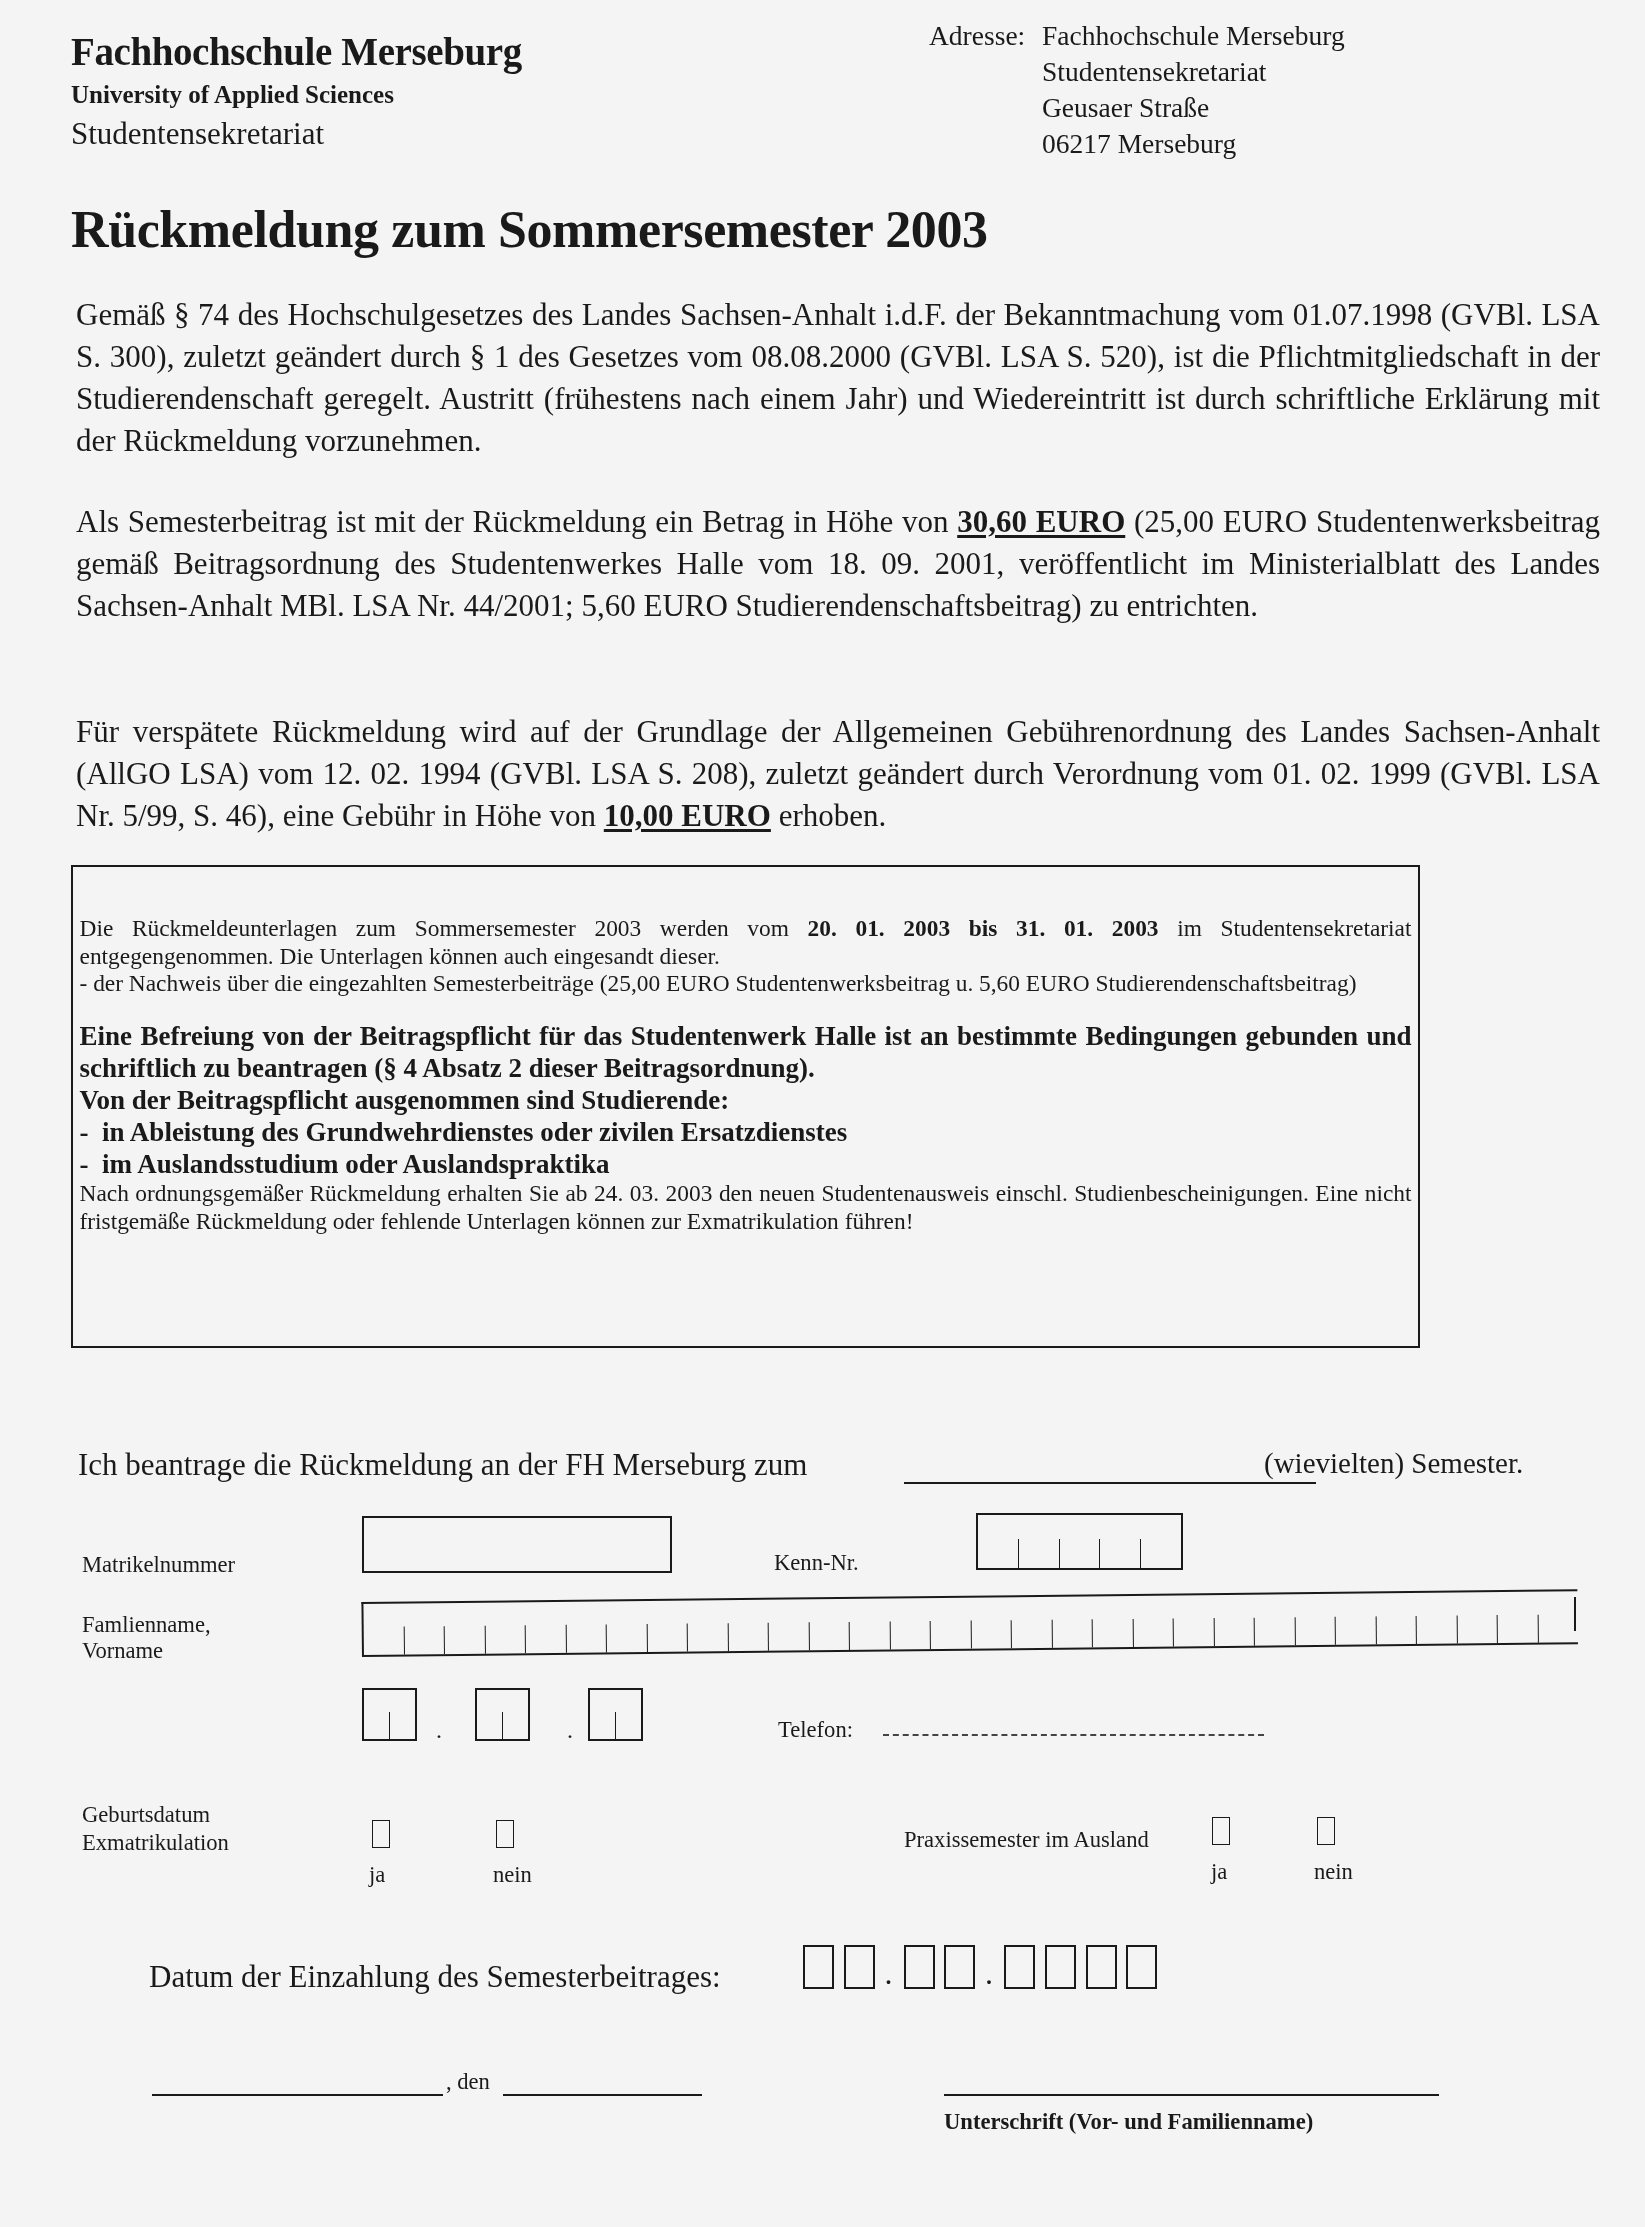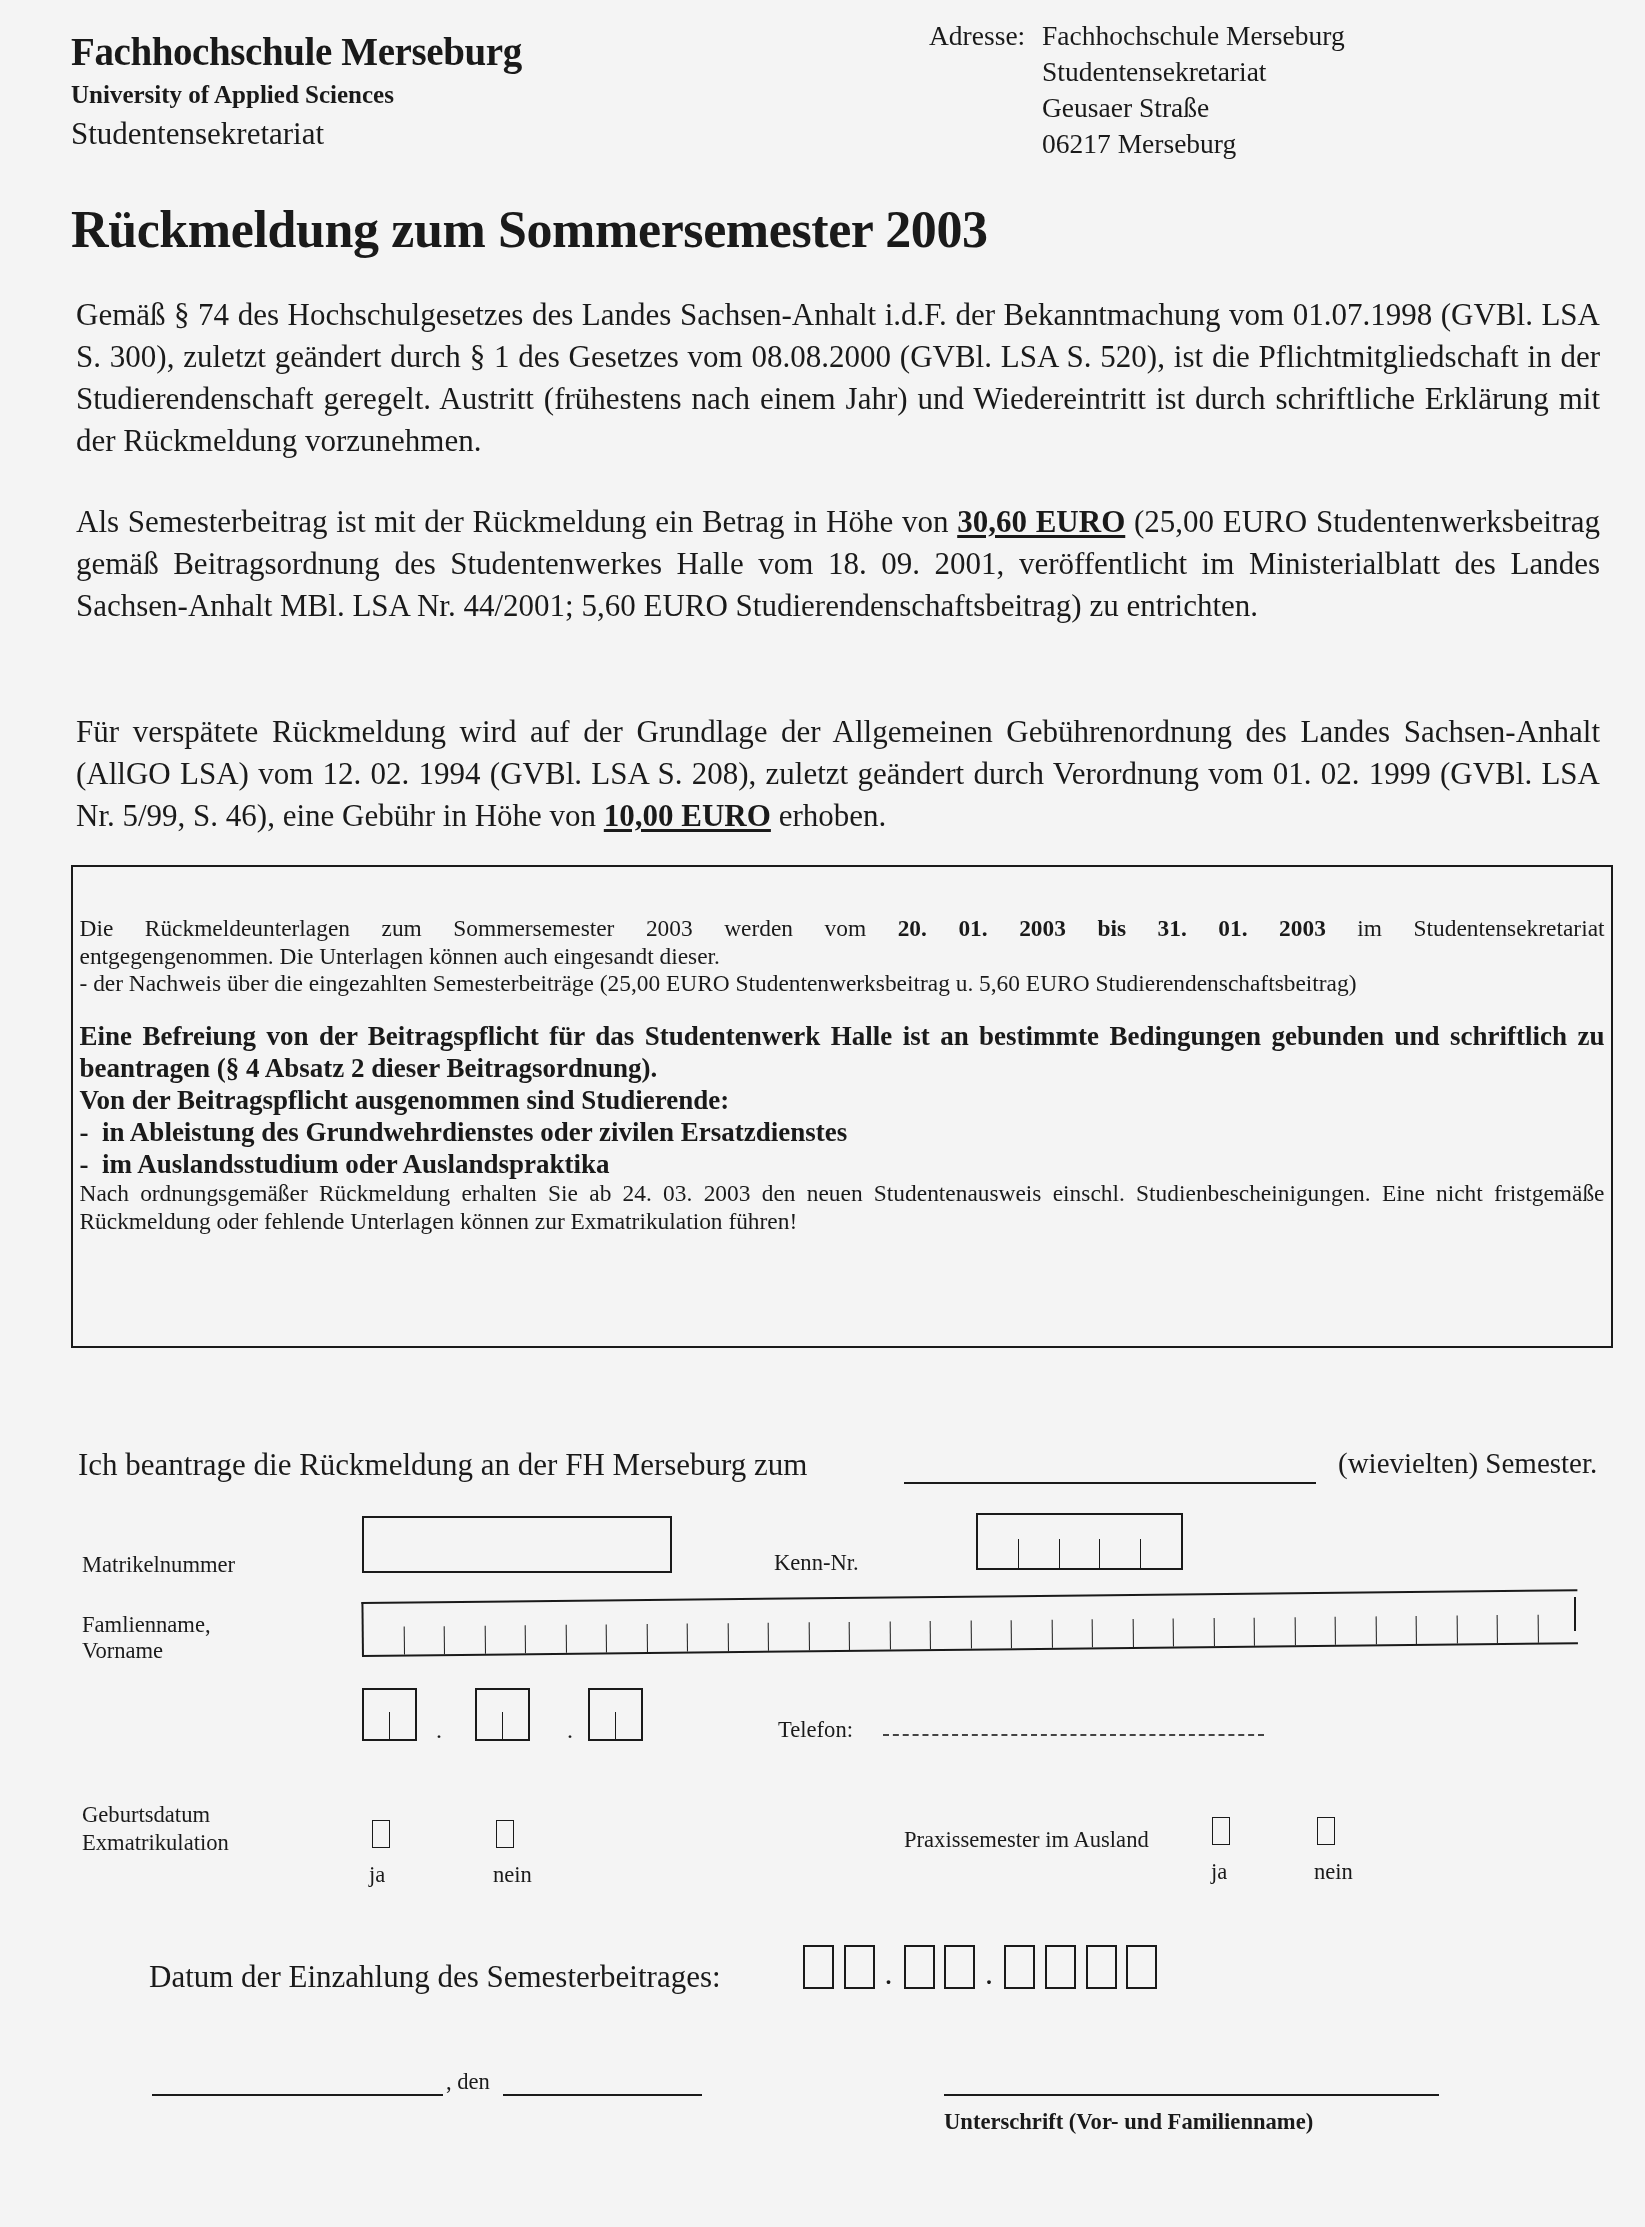--- a/index.html
+++ b/index.html
@@ -22,33 +22,33 @@
     .main-title { left: 71px; top: 200px; font-size: 52px; font-weight: bold; letter-spacing: -0.4px; }
     .para {
       left: 76px; width: 1524px; font-size: 31px; line-height: 42px;
       text-align: justify; text-align-last: left;
     }
     .para b.ul { text-decoration: underline; text-decoration-thickness: 3.2px; text-underline-offset: 3.2px; }
     .p1 { top: 294px; }
     .p2 { top: 501px; }
     .p3 { top: 711px; }
     .box {
-      left: 71px; top: 865px; width: 1542px; height: 483px;
+      left: 71px; top: 865px; width: 1349px; height: 483px;
       border: 2.4px solid #1a1a1a; box-sizing: border-box;
       padding: 48px 6.5px 0 6.5px;
       font-size: 23.4px; line-height: 27.5px;
     }
     .box .just { text-align: justify; text-align-last: justify; }
     .box .bold-sec { font-weight: bold; font-size: 27px; line-height: 32px; margin-top: 22.6px; }
     .box .bold-sec .bullet { margin-left: 0; }
     .box .bold-sec .bullet span.dash { display: inline-block; width: 22.6px; }
     .box .foot { margin-top: 0; }
     .req-row { left: 78px; top: 1447px; font-size: 31px; }
     .semester-blank { left: 904px; top: 1481px; width: 412px; height: 0; border-bottom: 2.4px solid #1a1a1a; }
-    .semester-suffix { left: 1338px; top: 1447px; font-size: 29px; }
+    .semester-suffix { left: 1264px; top: 1447px; font-size: 29px; }
     .lbl { font-size: 22.6px; }
     .field-box { border: 2.4px solid #1a1a1a; box-sizing: border-box; background: transparent; }
     .tick-field { display: flex; border: 2.4px solid #1a1a1a; box-sizing: border-box; align-items: flex-end; }
     .tick-field .cell { flex: 1; height: 55%; border-right: 1.6px solid #1a1a1a; }
     .tick-field .cell:last-child { border-right: none; }
     .dot { font-size: 24px; }
     .dashed { border-bottom: 2.4px dashed #444; }
     .chk { width: 18px; height: 27.5px; border: 1.6px solid #1a1a1a; box-sizing: border-box; }
     .pay-box { width: 31px; height: 44px; border: 2.4px solid #1a1a1a; box-sizing: border-box; display: inline-block; margin-right: 9.7px; vertical-align: bottom; }
     .pay-dot { display: inline-block; width: 11.3px; font-size: 32px; line-height: 32px; vertical-align: bottom; margin-right: 8px; }

